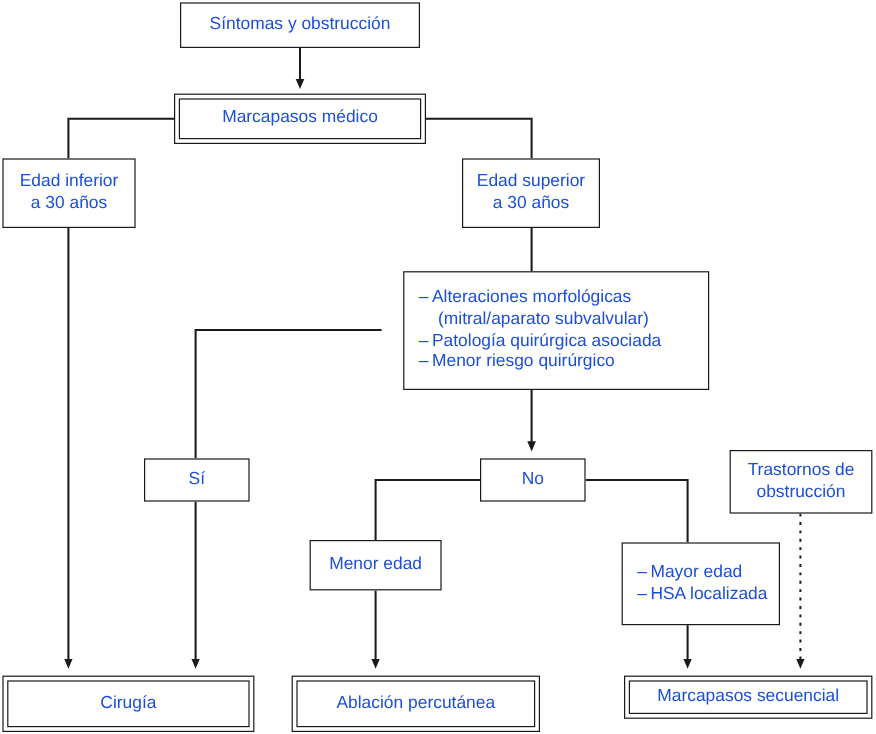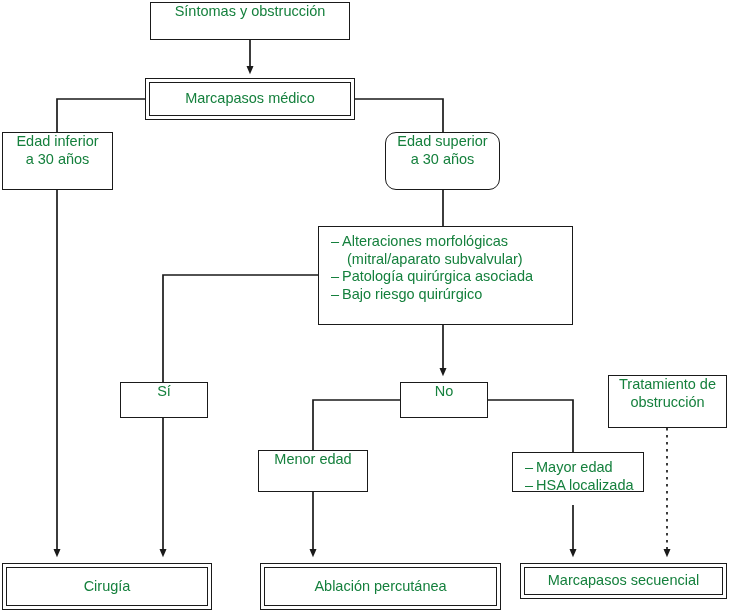--- a/index.html
+++ b/index.html
@@ -23,23 +23,23 @@
     top: 0;
     width: 730px;
     height: 612px;
   }
   .node {
     position: absolute;
     box-sizing: border-box;
     background: #ffffff;
     border: 1.6px solid #1a1a1a;
     display: flex;
-    align-items: flex-start;
+    align-items: center;
     justify-content: center;
-    color: #15803d;
+    color: #1d4ed8;
     font-size: 14.5px;
     line-height: 1.22;
     text-align: center;
     z-index: 3;
   }
   .node.double {
     border: 1.6px solid #1a1a1a;
     padding: 3px;
     background: #ffffff;
   }
@@ -50,20 +50,21 @@
     display: flex;
     align-items: center;
     justify-content: center;
     box-sizing: border-box;
     background: #ffffff;
   }
   .node.listbox {
     justify-content: flex-start;
     text-align: left;
     padding: 6px 22px 6px 12px;
+    margin-left: 18px;
   }
   .node.listbox .list {
     width: 100%;
   }
   .node .list-item {
     white-space: nowrap;
   }
   .node .list-item.cont {
     padding-left: 16px;
   }
@@ -123,69 +124,69 @@
     </span>
   </div>
 
   <div class="node" style="left:2px; top:132px; width:111px; height:58px;">
     <span>
       <span>Edad inferior</span><br>
       <span>a 30 años</span>
     </span>
   </div>
 
-  <div class="node" style="left:385px; top:132px; width:115px; height:58px;border-radius:11px;">
+  <div class="node" style="left:385px; top:132px; width:115px; height:58px;">
     <span>
       <span>Edad superior</span><br>
       <span>a 30 años</span>
     </span>
   </div>
 
   <div class="node listbox" style="left:318px; top:226px; width:255px; height:99px;">
     <div class="list">
       <div class="list-item"><span class="dash">–</span><span>Alteraciones morfológicas</span></div>
       <div class="list-item cont">(mitral/aparato subvalvular)</div>
       <div class="list-item"><span class="dash">–</span><span>Patología quirúrgica asociada</span></div>
-      <div class="list-item"><span class="dash">–</span><span>Bajo riesgo quirúrgico</span></div>
+      <div class="list-item"><span class="dash">–</span><span>Menor riesgo quirúrgico</span></div>
     </div>
   </div>
 
   <div class="node" style="left:120px; top:382px; width:88px; height:36px;">
     <span>Sí</span>
   </div>
 
   <div class="node" style="left:400px; top:382px; width:88px; height:36px;">
     <span>No</span>
   </div>
 
   <div class="node" style="left:608px; top:375px; width:119px; height:53px;">
     <span>
-      <span>Tratamiento de</span><br>
+      <span>Trastornos de</span><br>
       <span>obstrucción</span>
     </span>
   </div>
 
   <div class="node" style="left:258px; top:450px; width:110px; height:42px;">
     <span>Menor edad</span>
   </div>
 
-  <div class="node listbox" style="left:512px; top:452px; width:132px; height:40px;">
+  <div class="node listbox" style="left:500px; top:452px; width:132px; height:69px;">
     <div class="list">
       <div class="list-item"><span class="dash">–</span><span>Mayor edad</span></div>
       <div class="list-item"><span class="dash">–</span><span>HSA localizada</span></div>
     </div>
   </div>
 
   <div class="node double" style="left:2px; top:563px; width:210px; height:47px;">
     <span class="inner">
       <span>Cirugía</span>
     </span>
   </div>
 
-  <div class="node double" style="left:260px; top:563px; width:241px; height:47px;">
+  <div class="node double" style="left:243px; top:563px; width:207px; height:47px;">
     <span class="inner">
       <span>Ablación percutánea</span>
     </span>
   </div>
 
   <div class="node double" style="left:520px; top:563px; width:207px; height:36px;">
     <span class="inner">
       <span>Marcapasos secuencial</span>
     </span>
   </div>

